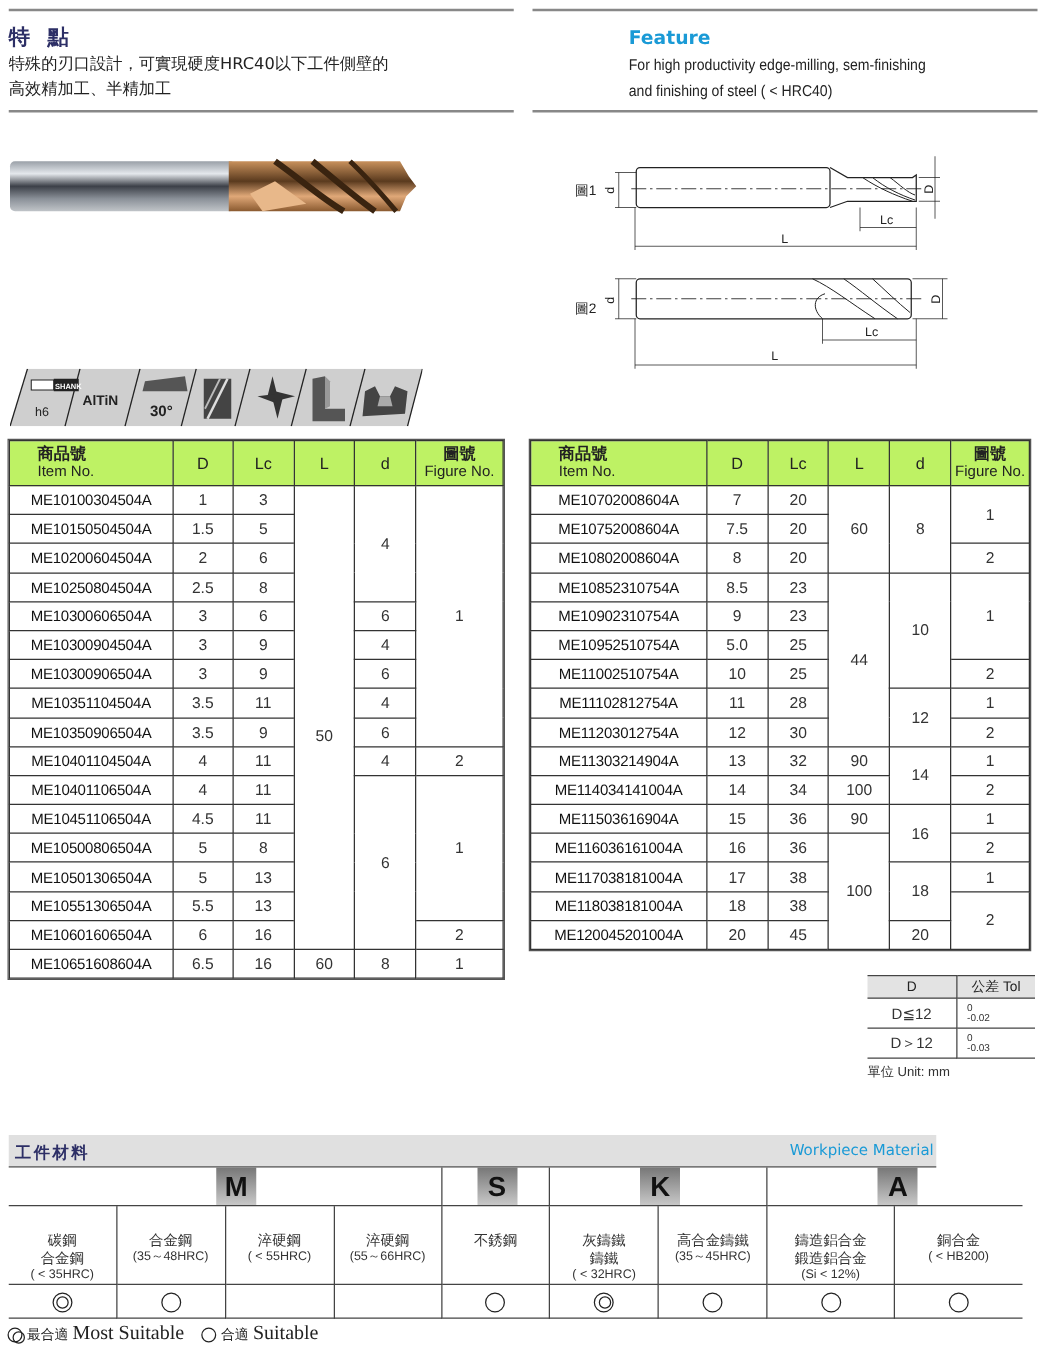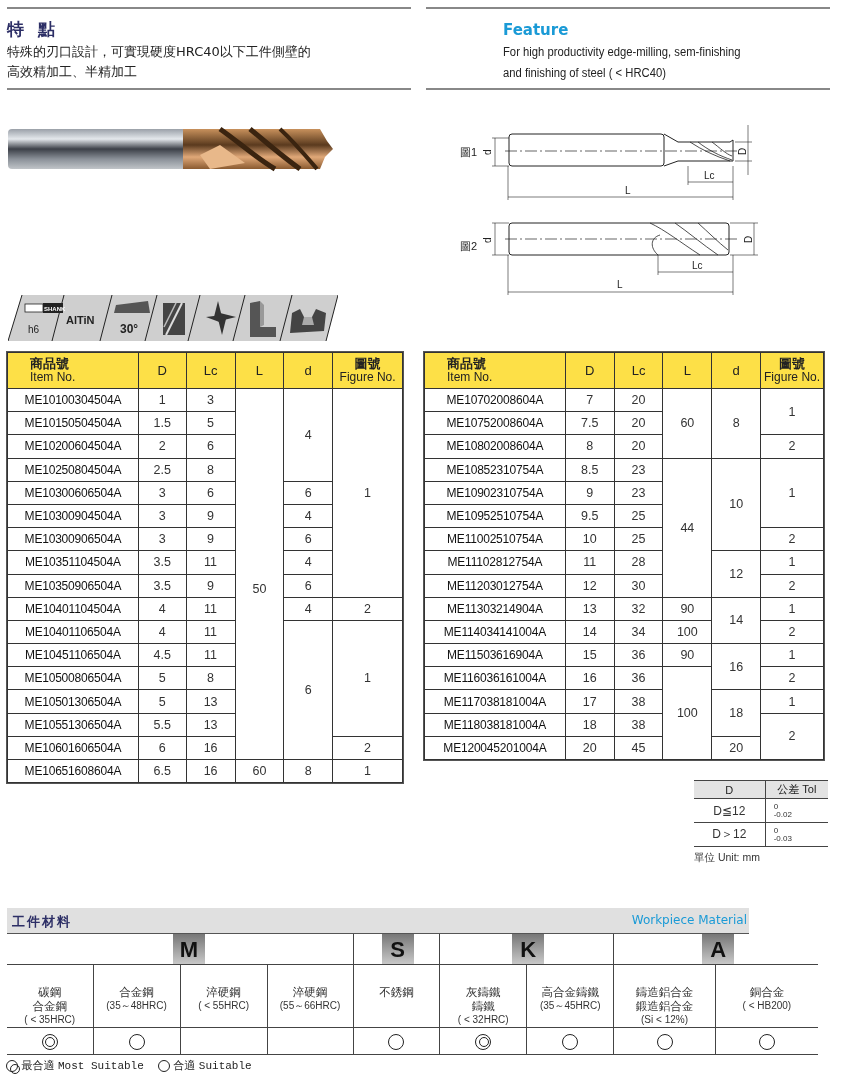--- a/index.html
+++ b/index.html
@@ -14,21 +14,21 @@
   .zh-desc { font-family: "DejaVu Sans", sans-serif; font-size: 13px; line-height: 20px; color: #222; }
   .en-title { font-family: "DejaVu Sans", sans-serif; font-weight: bold; color: #1a9ad6; font-size: 15px; }
   .en-desc { font-family: "Liberation Sans", sans-serif; font-size: 12.5px; line-height: 21px; color: #222; transform: scaleX(0.9); transform-origin: left; white-space: nowrap; }
 
   
   .icon-strip { position: absolute; left: 8px; top: 295px; width: 330px; height: 46px; }
 
   
   table.spec { position: absolute; border-collapse: collapse; font-family: "Liberation Sans", sans-serif; }
   table.spec td, table.spec th { border: 1px solid #333; text-align: center; font-weight: normal; font-size: 12.5px; color: #333; height: 23.2px; padding: 0; }
-  table.spec th { background: #fde047; height: 36px; font-size: 13px; color: #222; }
+  table.spec th { background: #bef264; height: 36px; font-size: 13px; color: #222; }
   table.spec th .zh { font-family: "DejaVu Sans", sans-serif; font-weight: bold; font-size: 13px; display: block; line-height: 14px; }
   table.spec th .en { display: block; font-size: 12px; line-height: 13px; }
   table.spec th.item { text-align: left; padding-left: 22px; }
   table.spec td.item { font-family: "Liberation Sans", sans-serif; font-size: 12px; color: #111; letter-spacing: -0.2px; }
   table.spec { outline: 1px solid #555; }
 
   
   table.tol { position: absolute; border-collapse: collapse; font-family: "Liberation Sans", sans-serif; }
   table.tol th { background: #e3e3e3; font-weight: normal; font-size: 11px; height: 18px; border-top: 1px solid #444; border-bottom: 1px solid #444; }
   table.tol td { font-size: 12px; height: 24px; text-align: center; border-bottom: 1px solid #444; color: #333; }
@@ -44,21 +44,21 @@
   table.mat { position: absolute; left: 7px; top: 934px; width: 811px; border-collapse: collapse; font-family: "DejaVu Sans", sans-serif; }
   table.mat td { text-align: center; border-right: 1px solid #444; font-size: 11.5px; color: #333; }
   table.mat td:last-child { border-right: none; }
   table.mat tr.grp td { height: 30px; border-bottom: 1px solid #444; position: relative; }
   table.mat tr.names td { height: 52px; border-bottom: 1px solid #444; vertical-align: top; padding-top: 20px; line-height: 14px; }
   table.mat tr.names .sub { font-size: 10px; display: block; font-family: "Liberation Sans", sans-serif; }
   table.mat tr.marks td { height: 27px; border-bottom: 1px solid #444; font-size: 16px; }
   .grp-letter { display: inline-block; background: linear-gradient(#777, #c8c8c8); color: #111; font-family: "Liberation Sans", sans-serif; font-weight: bold; font-size: 22px; width: 32px; height: 30px; line-height: 32px; text-align: center; position: absolute; top: 0; }
 
   .legend { position: absolute; left: 6px; top: 1058px; font-size: 11px; color: #222; font-family: "DejaVu Sans", sans-serif; }
-  .legend .en { font-family: Liberation Mono, monospace; font-size: 11px; }
+  .legend .en { font-family: Liberation Serif, serif; font-size: 16px; }
 
   .mark-double { display: inline-block; width: 16px; height: 16px; border: 1.5px solid #222; border-radius: 50%; position: relative; vertical-align: middle; }
   .mark-double::after { content: ""; position: absolute; left: 2.5px; top: 2.5px; width: 8px; height: 8px; border: 1.5px solid #222; border-radius: 50%; }
   .mark-single { display: inline-block; width: 16px; height: 16px; border: 1.3px solid #222; border-radius: 50%; vertical-align: middle; }
 </style>
 </head>
 <body>
 
 <div class="hrule" style="left:7px; top:7px; width:404px;"></div>
 <div class="hrule" style="left:426px; top:7px; width:404px;"></div>
@@ -366,21 +366,21 @@
         <td rowspan="4">10</td>
         <td rowspan="3">1</td>
       </tr>
   <tr>
         <td class="item">ME10902310754A</td>
         <td>9</td>
         <td>23</td>
       </tr>
   <tr>
         <td class="item">ME10952510754A</td>
-        <td>9.5</td>
+        <td>5.0</td>
         <td>25</td>
       </tr>
   <tr>
         <td class="item">ME11002510754A</td>
         <td>10</td>
         <td>25</td>
         <td>2</td>
       </tr>
   <tr>
         <td class="item">ME11102812754A</td>

